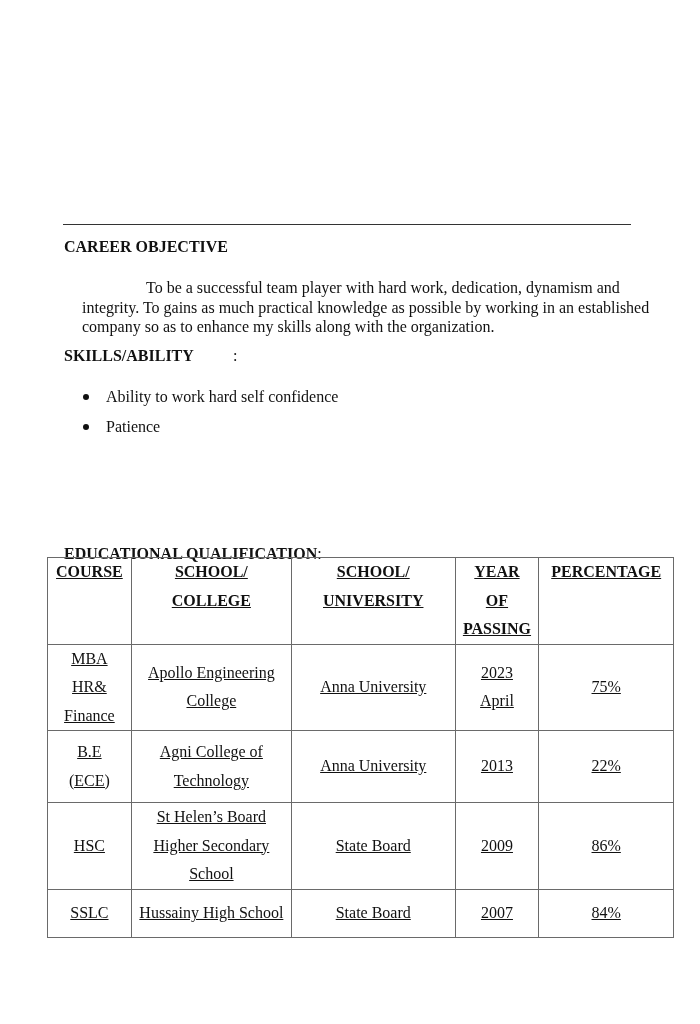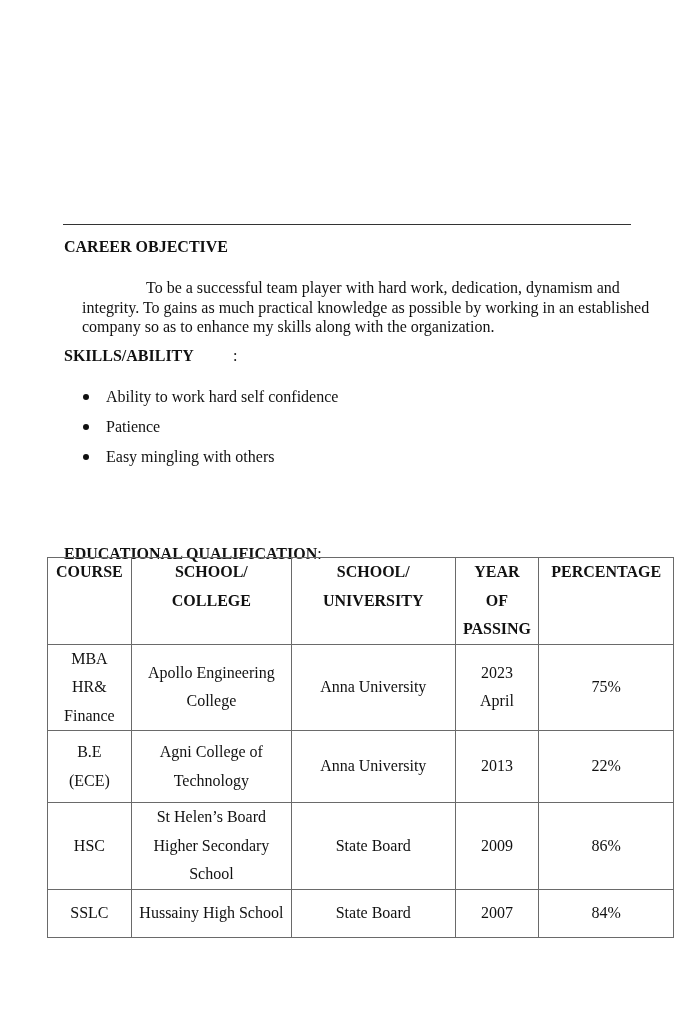--- a/index.html
+++ b/index.html
@@ -34,21 +34,21 @@
     .skills li .bullet {
       position: absolute; left: 19px; top: 7px; width: 6px; height: 6px;
       border-radius: 50%; background: #111;
     }
     table.edu {
       position: absolute; left: 47px; top: 557px; width: 627px;
       border-collapse: collapse; font-size: 16px;
     }
     table.edu th, table.edu td {
       border: 1px solid #6a6a6a; text-align: center; line-height: 28.5px;
-      padding: 0 4px; vertical-align: middle;
+      padding: 0 4px; vertical-align: middle; text-decoration: underline;
     }
     table.edu th { font-weight: bold; vertical-align: top; height: 85px; }
     table.edu td { font-weight: normal; }
     .c1 { width: 75px; } .c2 { width: 153px; } .c3 { width: 156px; }
     .c4 { width: 75px; } .c5 { width: 126px; }
     tr.r-mba td { height: 85px; }
     tr.r-be td { height: 71px; }
     tr.r-hsc td { height: 85px; }
     tr.r-sslc td { height: 47px; }
     .cellline { display: block; }
@@ -60,21 +60,20 @@
 
 <h2 class="heading" id="h-career">CAREER OBJECTIVE</h2>
 <p class="objective"><span class="indent"></span><span>To be a successful team player with hard work, dedication, dynamism and integrity. To gains as  much  practical  knowledge as possible by working in an established company so as to enhance my skills along with the organization.</span></p>
 
 <h2 class="heading" id="h-skills">SKILLS/ABILITY</h2>
 <span id="h-skills-colon">:</span>
 
 <ul class="skills">
   <li><span class="bullet"></span><span>Ability to work hard self confidence</span></li>
   <li><span class="bullet"></span><span>Patience</span></li>
-  <li><span class="bullet"></span><span>Easy mingling with others</span></li>
 </ul>
 
 <h2 class="heading" id="h-edu"><span>EDUCATIONAL QUALIFICATION</span><span style="font-weight:normal">:</span></h2>
 
 <table class="edu">
   <thead>
     <tr>
       <th class="c1">
           <span class="cellline">COURSE</span>
         </th>

